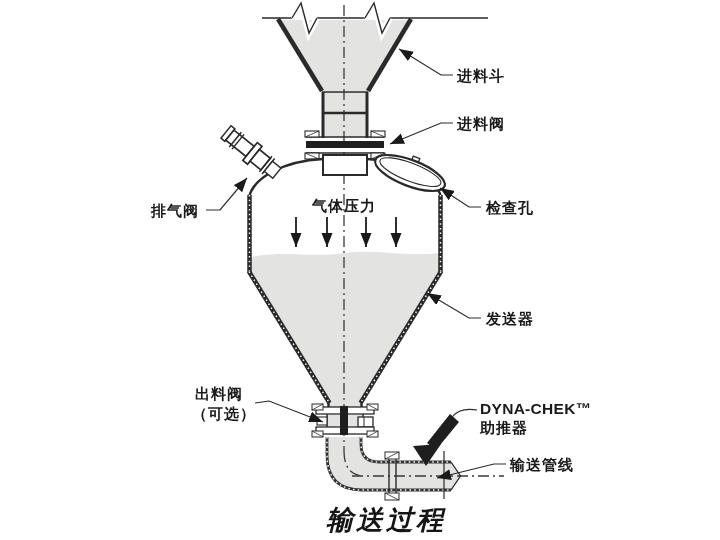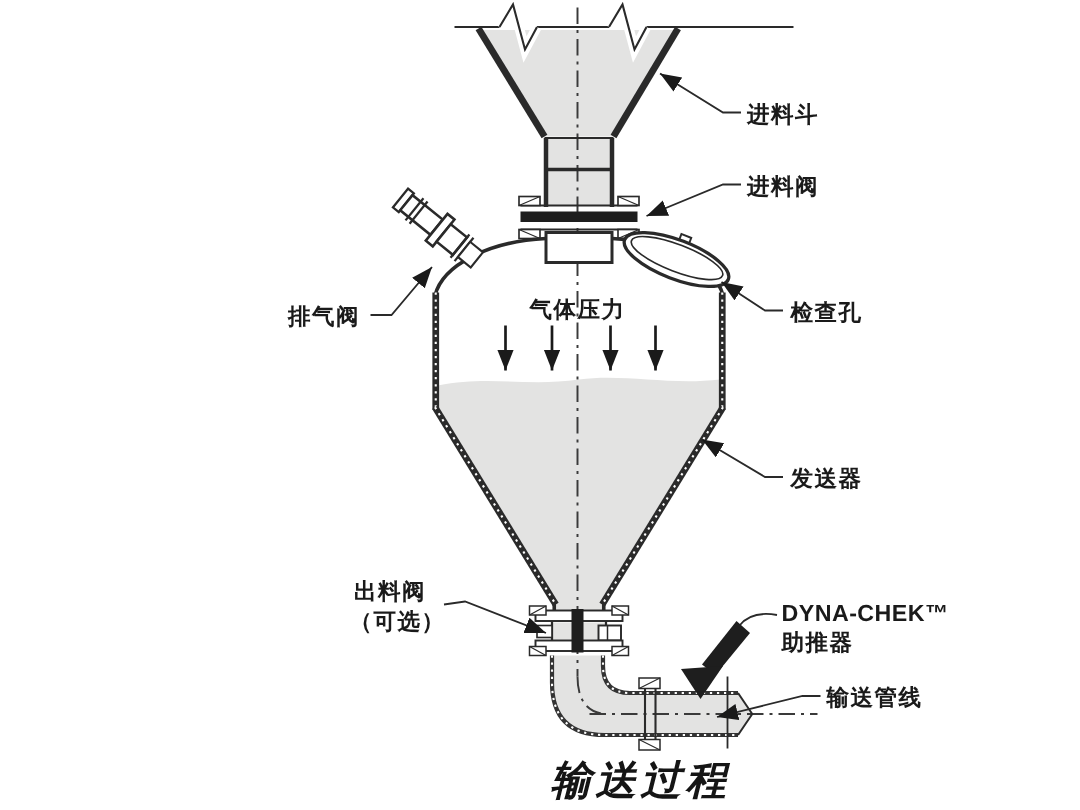--- a/index.html
+++ b/index.html
@@ -1,17 +1,17 @@
 <!DOCTYPE html>
 <html><head>
 <meta charset="utf-8">
 <style>
   html,body{margin:0;padding:0;background:#fff;}
   #stage{position:relative;width:620px;height:540px;background:#ffffff;overflow:hidden;
-         font-family:"Liberation Sans", sans-serif;padding-left:41px;}
+         font-family:"Liberation Sans", sans-serif;}
   svg{display:block;}
   .lbl{font:600 15px "Liberation Sans", sans-serif; fill:#1a1a1a; letter-spacing:1px;}
   .lbl-latin{font:600 15.5px "Liberation Sans", sans-serif; fill:#1a1a1a; letter-spacing:.3px;}
   .title-text{font:italic 800 27px "Liberation Serif", "Liberation Sans", serif;
               fill:#151515; letter-spacing:3px;}
   .wall{stroke:#2a2a2a;stroke-width:4.5;fill:none;}
   .walldots{stroke:#ffffff;stroke-width:1.4;fill:none;stroke-dasharray:1.5 3.2;}
   .thin{stroke:#2a2a2a;stroke-width:1.4;fill:none;}
   .med{stroke:#2a2a2a;stroke-width:2.4;fill:none;}
   .leader{stroke:#2a2a2a;stroke-width:1.2;fill:none;}

